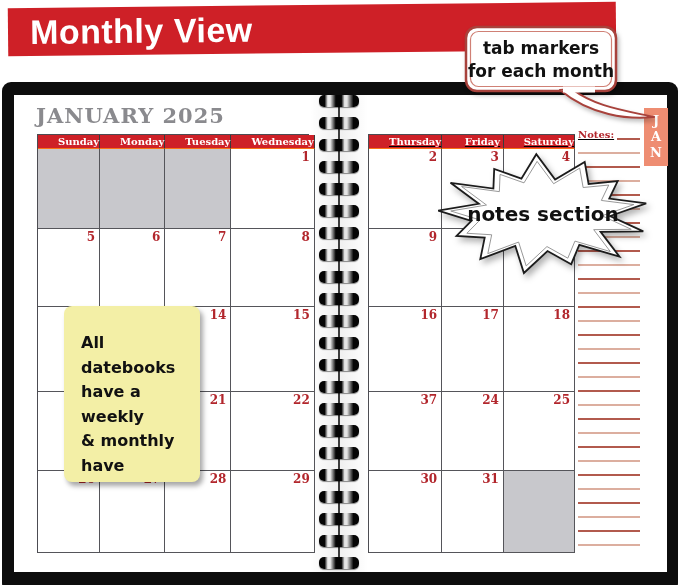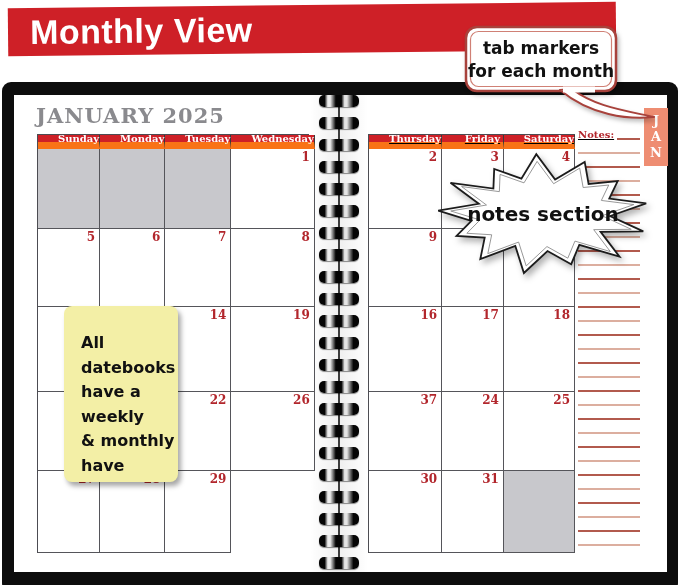--- a/index.html
+++ b/index.html
@@ -34,21 +34,21 @@
 
   
   .cal{position:absolute;top:134px;display:grid;z-index:4;background:#fff;
        grid-template-rows:14px 80px 78px 85px 79px 82px;
        border-left:1px solid #4c4c52;border-top:1px solid #4c4c52;}
   .cal.left{left:37px;width:272px;grid-template-columns:repeat(4,1fr);}
   .cal.right{left:368px;width:207px;grid-template-columns:repeat(3,1fr);text-decoration:underline;}
   .cal .hdr{background:var(--header-red,#ce2027);color:#fff;
             font:700 10px "DejaVu Serif","Liberation Serif",serif;
             display:flex;align-items:center;justify-content:center;
-            border-right:1px solid #3a3a3a;border-bottom:7px solid #f97316;padding-left:20px;}
+            border-right:1px solid #3a3a3a;border-bottom:1px solid #f97316;padding-left:20px;}
   .cal .cell{position:relative;background:#fff;
              border-right:1px solid #55555a;border-bottom:1px solid #55555a;}
   .cal .cell.gray{background:var(--empty-gray,#c8c8cc);}
   .cal .num{position:absolute;top:1px;right:4px;
             font:700 12px "DejaVu Serif","Liberation Serif",serif;
             color:var(--day-red,#b2262c);}
 
   
   .notes{position:absolute;left:578px;top:124px;width:62px;z-index:4;}
   .notes-head{display:flex;align-items:flex-end;height:16px;text-decoration:underline;}
@@ -58,21 +58,21 @@
   .nline{height:2px;background:var(--nline-dark,#b25a4d);margin-top:12px;}
   .nline.light{background:var(--nline-light,#dcae9f);}
 
   
   .jan-tab{position:absolute;left:644px;top:108px;width:24px;height:58px;z-index:30;
            background:var(--tab-salmon,#ee8d72);display:flex;flex-direction:column;
            align-items:center;justify-content:center;}
   .jan-tab span{font:700 13px "DejaVu Serif","Liberation Serif",serif;color:#fff;line-height:16px;}
 
   
-  .sticky{position:absolute;left:64px;top:306px;width:114px;height:176px;z-index:20;
+  .sticky{position:absolute;left:64px;top:306px;width:136px;height:176px;z-index:20;
           background:var(--sticky-yellow,#f3efa6);border-radius:8px;
           box-shadow:3px 4px 5px rgba(0,0,0,.35);padding:25px 0 0 17px;}
   .sticky .line{font:700 16px "DejaVu Sans",sans-serif;color:#111;line-height:24.5px;}
 
   
   .burst-wrap{position:absolute;left:433px;top:150px;width:222px;height:132px;z-index:35;
               filter:drop-shadow(3px 4px 3px rgba(0,0,0,.30));}
   .burst-text{font:700 20px "DejaVu Sans",sans-serif;fill:#111;}
 
   
@@ -119,20 +119,23 @@
         <span class="num">8</span>
       </div>
       <div class="cell">
         <span class="num">12</span>
       </div>
       <div class="cell">
         <span class="num">13</span>
       </div>
       <div class="cell">
         <span class="num">14</span>
+      </div>
+      <div class="cell">
+        <span class="num">15</span>
       </div>
       <div class="cell">
         <span class="num">19</span>
       </div>
       <div class="cell">
         <span class="num">20</span>
       </div>
       <div class="cell">
         <span class="num">21</span>
       </div>

